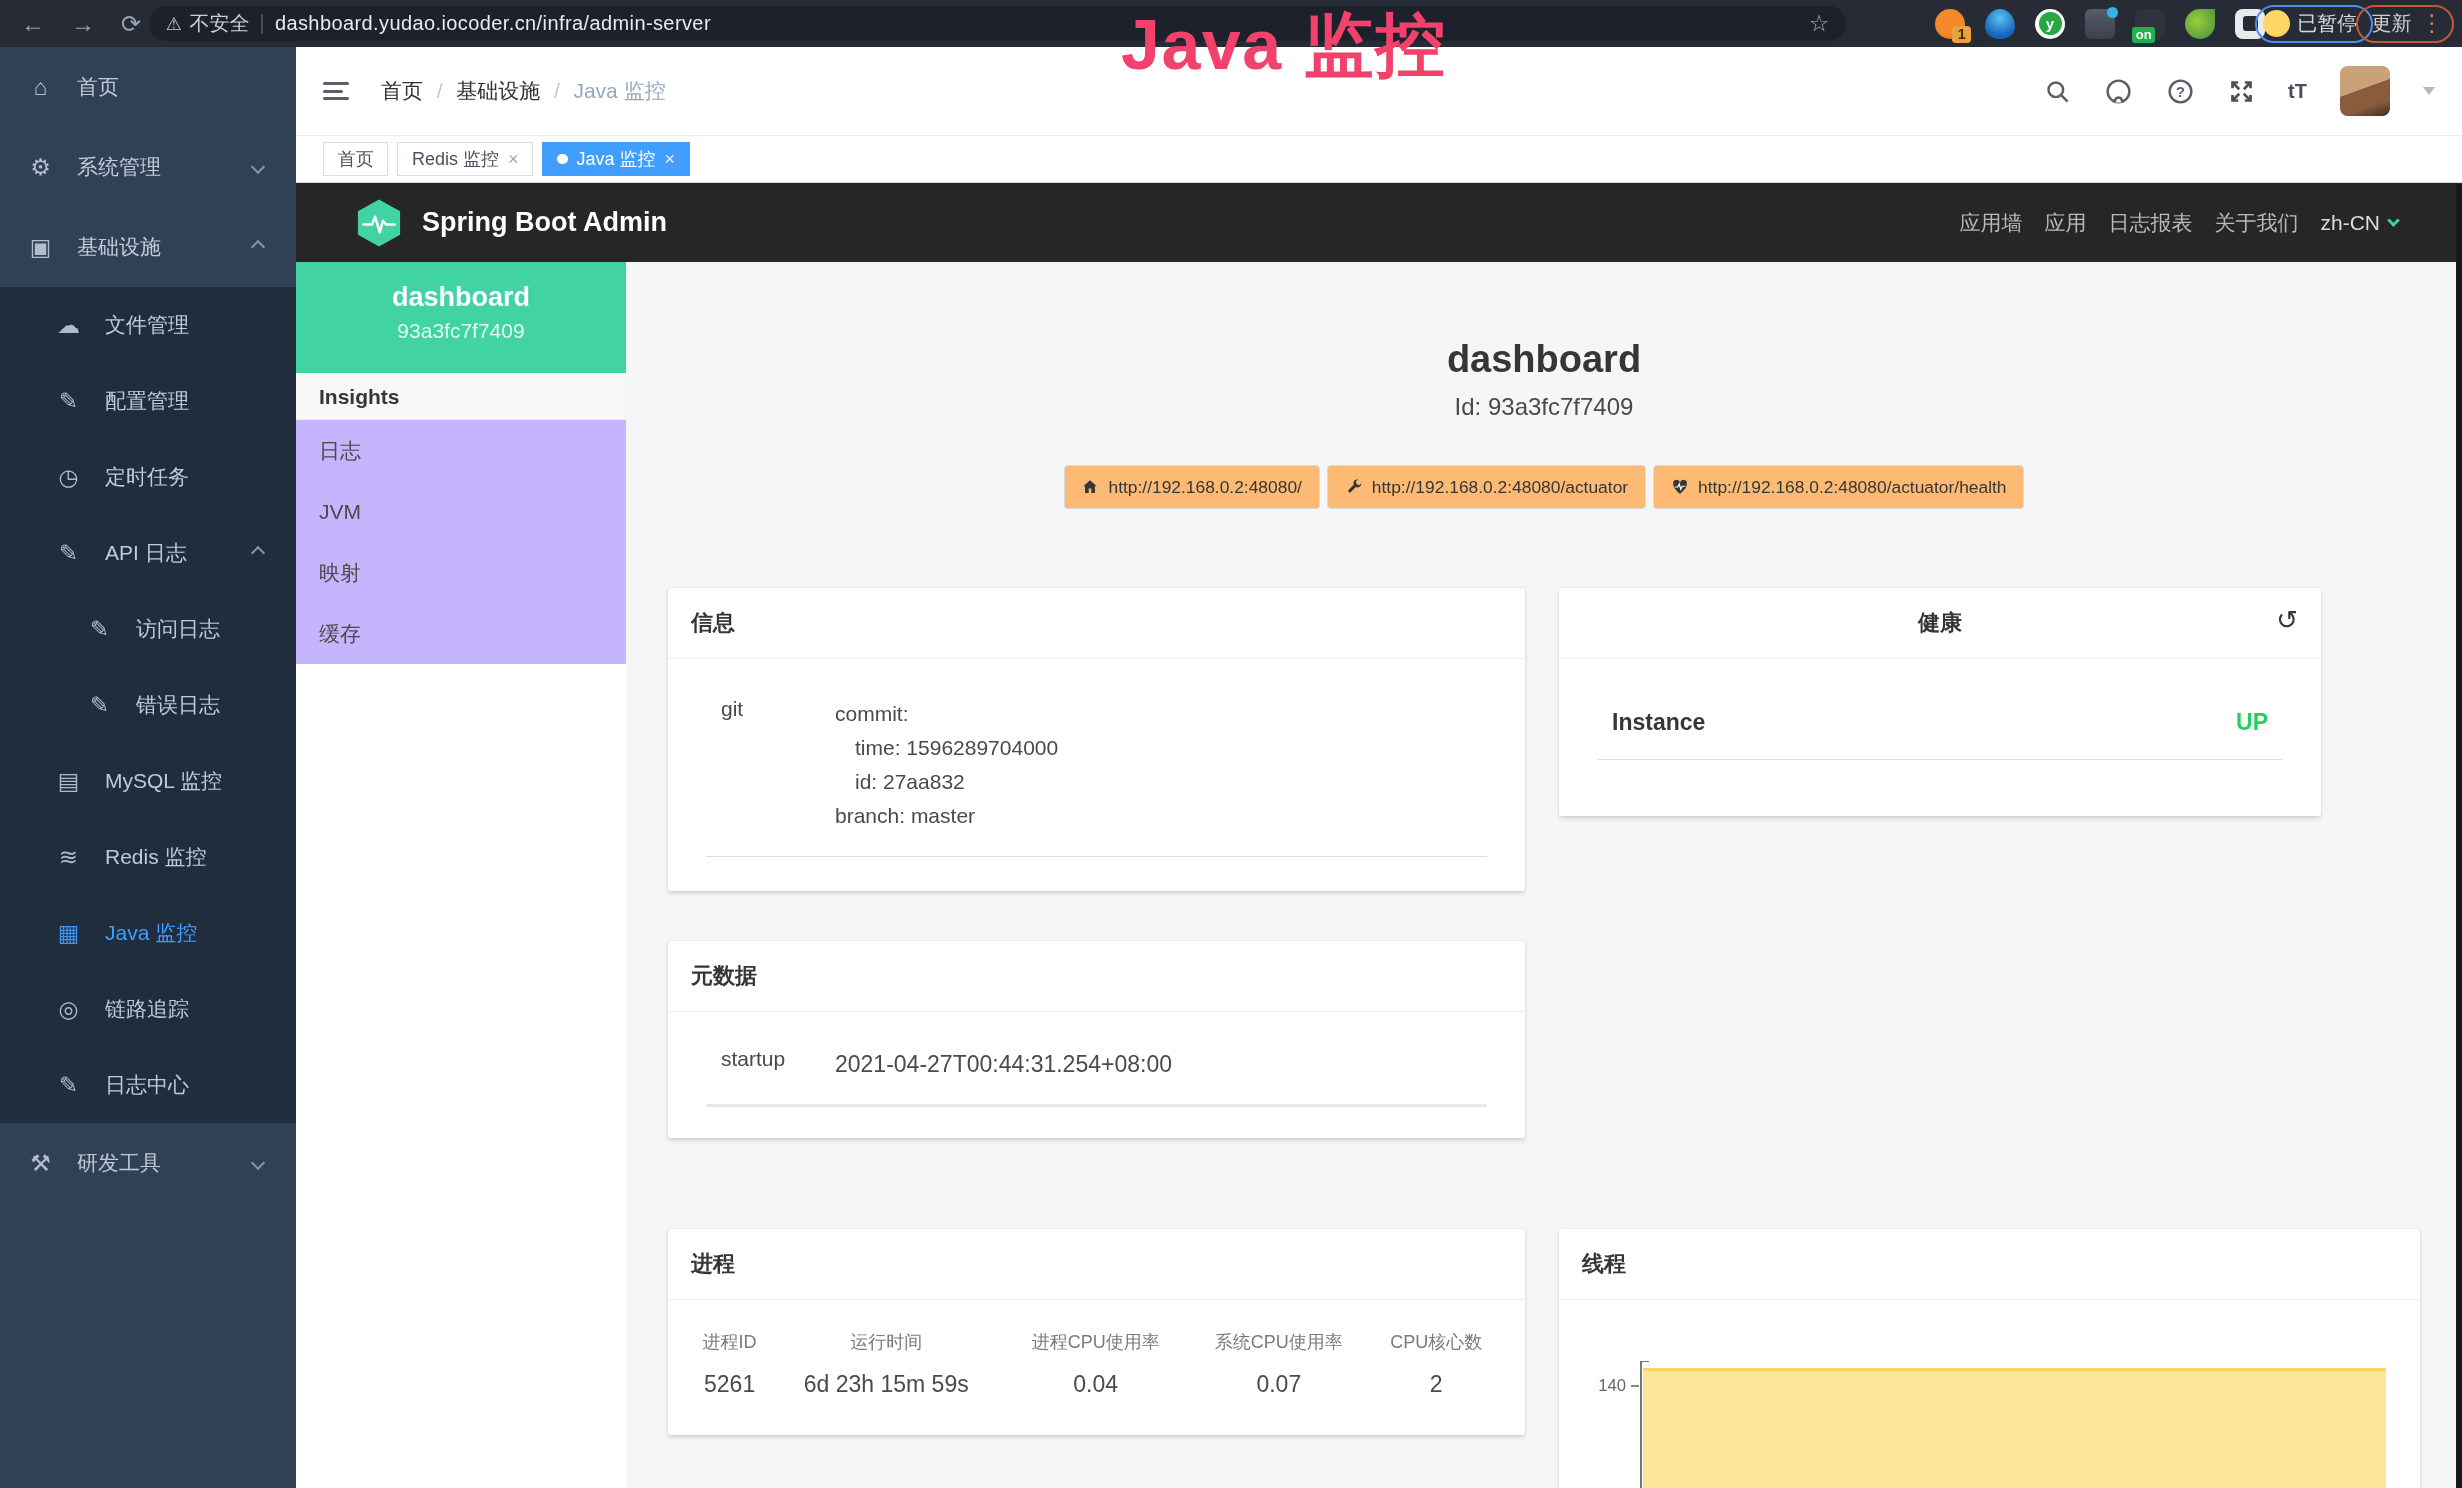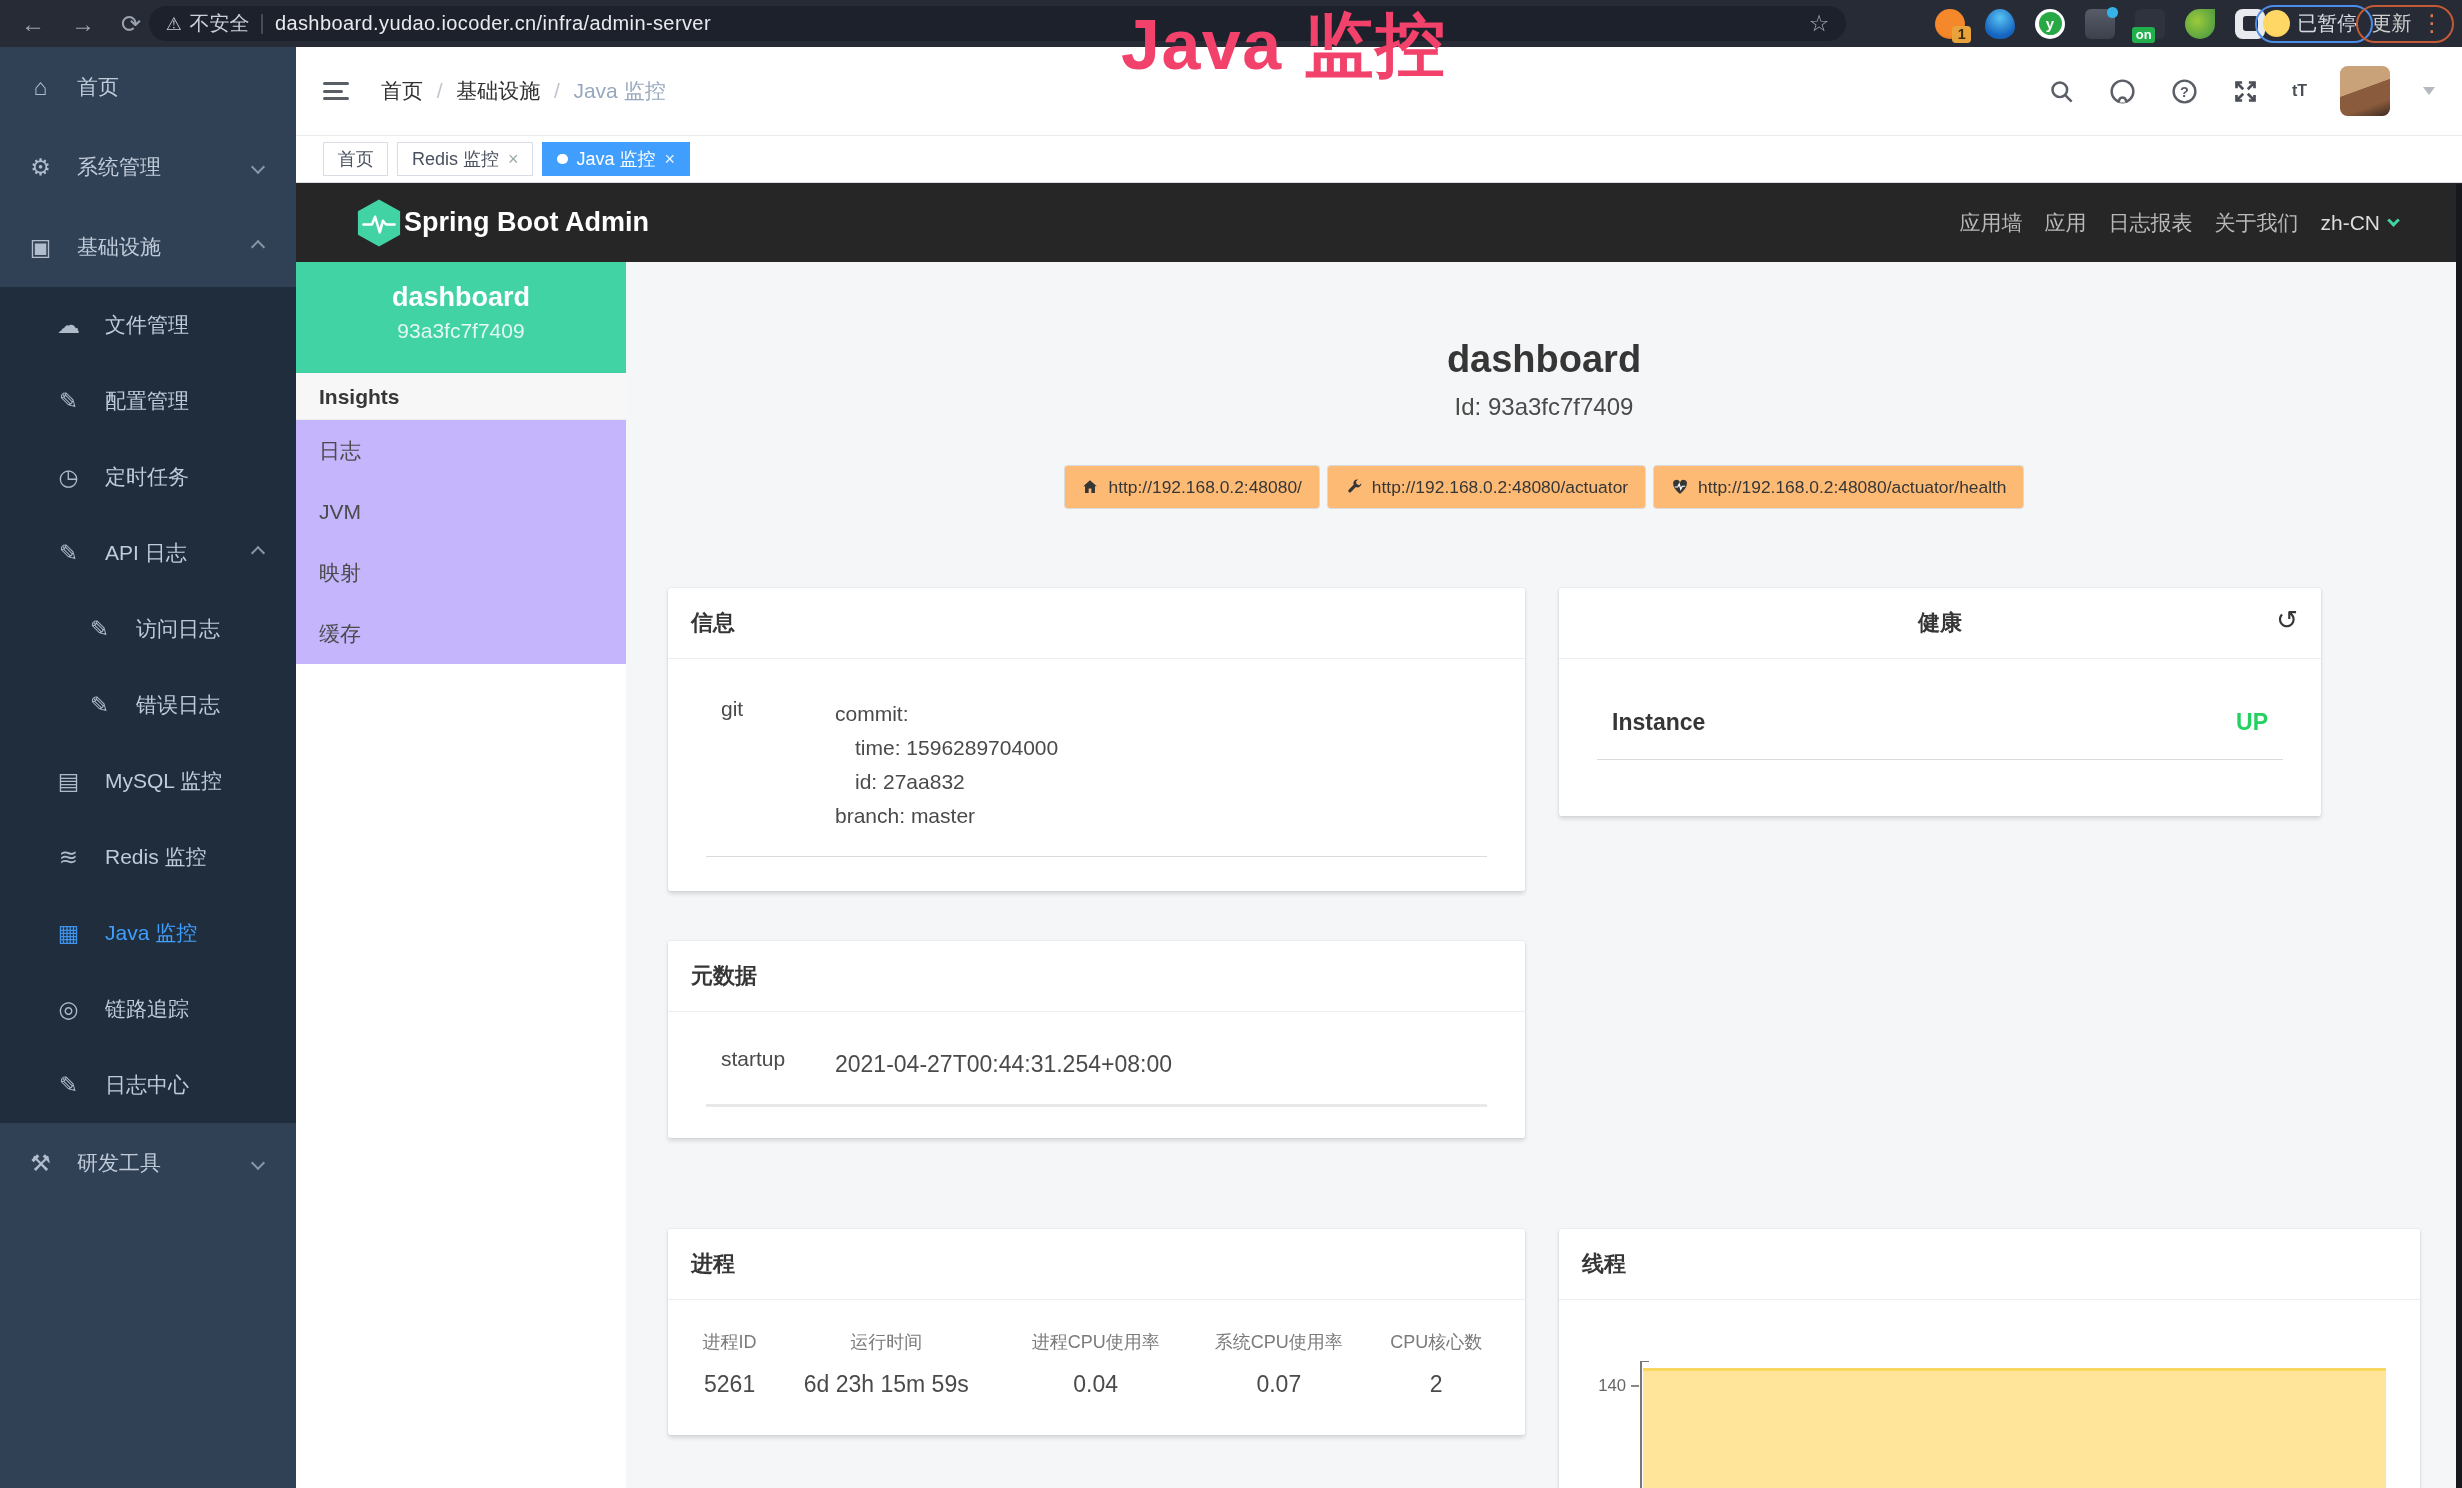--- a/index.html
+++ b/index.html
@@ -68,35 +68,35 @@
 
   .app-header { height:89px; display:flex; align-items:center; border-bottom:0.8px solid #e9ecef; background:#fff; position:relative; }
   .hamburger { margin-left:27px; width:26px; cursor:pointer; }
   .hamburger i { display:block; height:3px; background:#5a5e66; margin:4.6px 0; border-radius:1.5px; }
   .hamburger i:nth-child(2){ width:75%; }
   .crumbs { margin-left:32px; font-size:21px; color:#303133; display:flex; gap:13.7px; align-items:center; }
   .crumbs .sep { color:#c0c4cc; }
   .crumbs .cur { color:#97a8be; }
   .hdr-icons { position:absolute; right:27px; display:flex; align-items:center; gap:33px; color:#5a5e66; }
   .hdr-icons svg { display:block; }
-  .fontsize { font-size:16px; font-weight:bold; color:#4a4e57; }
+  .fontsize { font-size:20px; font-weight:bold; color:#4a4e57; }
   .avatar { width:50px; height:50px; border-radius:7.6px;
     background:linear-gradient(160deg,#caa27a 0 45%, #8a5b3c 46% 75%, #3c2a20); cursor:pointer; }
   .caret { width:0; height:0; border-left:6.8px solid transparent; border-right:6.8px solid transparent; border-top:8.3px solid #b4b8bf; cursor:pointer; }
 
   .tabs-bar { height:47px; background:#fff; border-bottom:0.8px solid #d8dce5; display:flex; align-items:center; gap:9px; padding-left:27px; }
   .tab { height:34px; display:flex; align-items:center; gap:9px; padding:0 13.7px; border:0.8px solid #d8dce5;
     background:#fff; color:#495060; font-size:18px; cursor:pointer; }
   .tab .x { font-size:18px; color:#9aa; }
   .tab.active { background:#409eff; border-color:#409eff; color:#fff; }
   .tab.active .dot { width:10.6px; height:10.6px; border-radius:50%; background:#fff; }
   .tab.active .x { color:#eaf4ff; }
 
   .sba-header { height:79px; background:#262626; display:flex; align-items:center; position:relative; }
-  .sba-brand { display:flex; align-items:center; margin-left:58px; cursor:pointer; }
+  .sba-brand { display:flex; align-items:center; gap:18px; margin-left:58px; cursor:pointer; }
   .sba-brand svg { display:block; }
   .sba-title { color:#fff; font-size:27px; font-weight:bold; }
   .sba-nav { position:absolute; right:64px; display:flex; align-items:center; gap:22px; font-size:21px; color:#b9b9b9; }
   .sba-nav .lnk { cursor:pointer; }
   .locale { color:#dcdcdc; display:flex; align-items:center; gap:9px; cursor:pointer; }
   .locale .chev { width:9px; height:9px; border-right:3px solid #42d3a5; border-bottom:3px solid #42d3a5; transform:rotate(45deg); margin-top:-4.6px; }
 
   .sba-body { flex:1; display:flex; min-height:0; }
   .sba-side { width:330px; flex:none; background:#fff; }
   .sba-side .head { height:111px; background:#42d3a5; text-align:center; padding-top:20px; cursor:pointer; }

